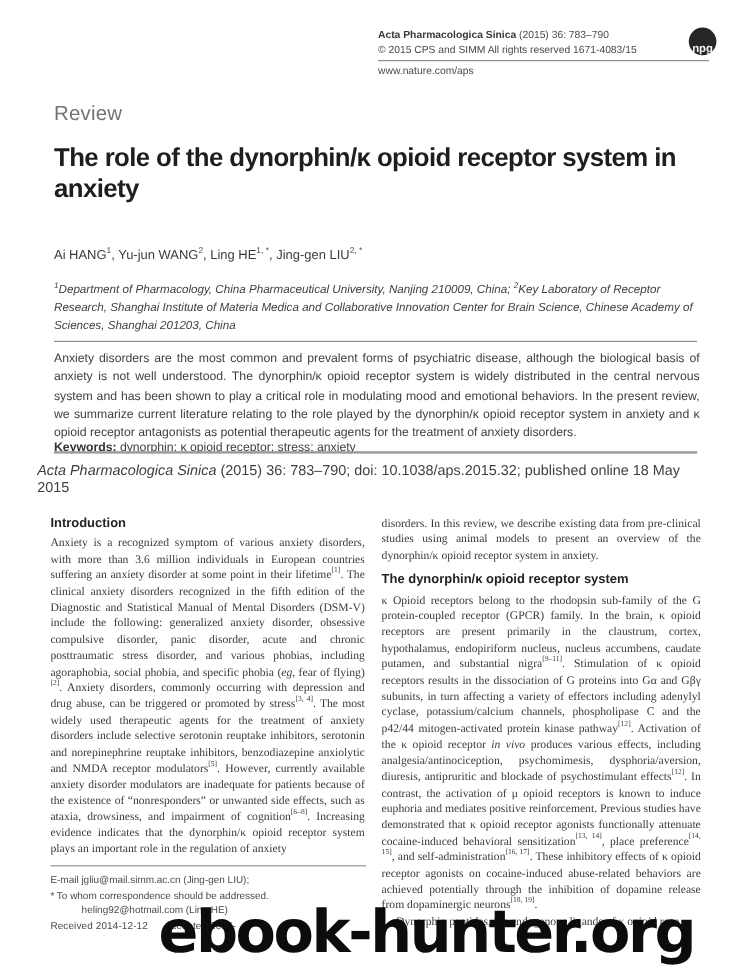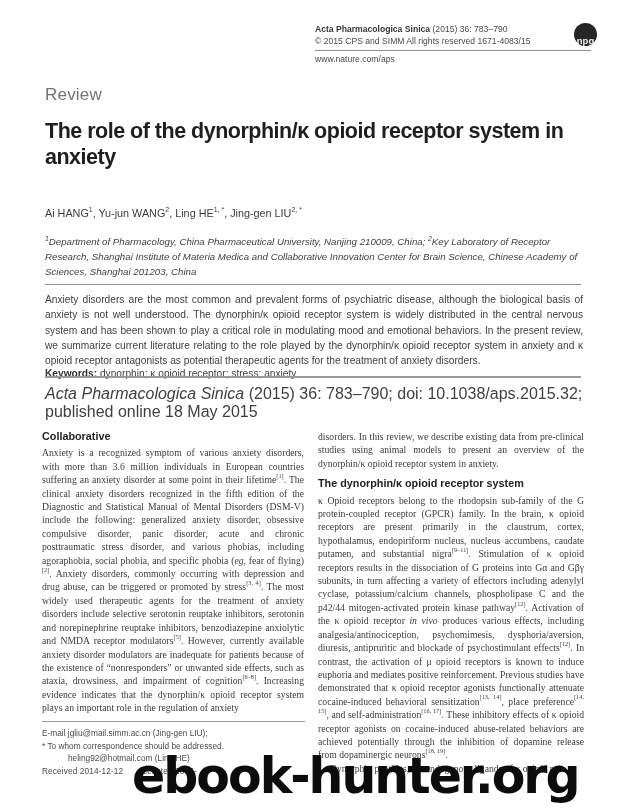--- a/index.html
+++ b/index.html
@@ -23,21 +23,21 @@
   .authors{left:45px;top:206px;width:540px;font-size:10.8px;color:#3c3c3c;}
   .authors sup{font-size:7px;}
   .affiliations{left:45px;top:231px;width:538px;font-size:9.7px;line-height:15px;font-style:italic;color:#414141;}
   .affiliations sup{font-size:6.8px;font-style:italic;}
   .rule-thin{border-top:1px solid #8e8e8e;height:0;}
   .rule-abstract{left:45px;top:284px;width:536px;}
   .abstract{left:45px;top:292px;width:538px;font-size:10.2px;line-height:15.3px;color:#404040;text-align:justify;}
   .keywords{left:45px;top:368px;width:538px;font-size:10.2px;color:#404040;}
   .keywords b{color:#333;}
   .rule-mid{left:45px;top:376px;width:536px;border-top:2px solid #9a9a9a;height:0;}
-  .citation{left:45px;top:385px;width:538px;font-size:16px;color:#3f3f3f;}
+  .citation{left:31px;top:385px;width:538px;font-size:12px;color:#3f3f3f;}
   .citation i{font-style:italic;}
   
   .col{font-family:"Liberation Serif","DejaVu Serif",serif;font-size:9.7px;line-height:13.4px;
     color:#3b3b3b;text-align:justify;}
   .col-left{left:42px;top:430px;width:262px;}
   .col-right{left:318px;top:430px;width:266px;}
   .sec-head{font-family:"Liberation Sans",sans-serif;font-size:10.8px;font-weight:bold;color:#232323;
     margin:0 0 3px 0;text-align:left;}
   .col p{margin:0;}
   .col sup{font-size:6.3px;line-height:0;position:relative;top:-1px;}
@@ -79,21 +79,21 @@
 
 <div class="abs abstract">Anxiety disorders are the most common and prevalent forms of psychiatric disease, although the biological basis of anxiety is not well understood.  The dynorphin/κ opioid receptor system is widely distributed in the central nervous system and has been shown to play a critical role in modulating mood and emotional behaviors.  In the present review, we summarize current literature relating to the role played by the dynorphin/κ opioid receptor system in anxiety and κ opioid receptor antagonists as potential therapeutic agents for the treatment of anxiety disorders.</div>
 
 <div class="abs keywords"><b>Keywords: </b><span>dynorphin; κ opioid receptor; stress; anxiety</span></div>
 
 <div class="abs rule-mid"></div>
 
 <div class="abs citation"><i>Acta Pharmacologica Sinica</i><span> (2015) 36: 783–790; doi: 10.1038/aps.2015.32; published online 18 May 2015</span></div>
 
 <div class="abs col col-left">
-  <h2 class="sec-head">Collaborative</h2>
+  <h2 class="sec-head">Introduction</h2>
   <div class="clip-left">
     <p><span>Anxiety is a recognized symptom of various anxiety disorders, with more than 3.6 million individuals in European countries suffering an anxiety disorder at some point in their lifetime</span><sup>[1]</sup><span>. The clinical anxiety disorders recognized in the fifth edition of the Diagnostic and Statistical Manual of Mental Disorders (DSM-V) include the following: generalized anxiety disorder, obsessive compulsive disorder, panic disorder, acute and chronic posttraumatic stress disorder, and various phobias, including agoraphobia, social phobia, and specific phobia (</span><i>eg</i><span>, fear of flying)</span><sup>[2]</sup><span>. Anxiety disorders, commonly occurring with depression and drug abuse, can be triggered or promoted by stress</span><sup>[3, 4]</sup><span>. The most widely used therapeutic agents for the treatment of anxiety disorders include selective serotonin reuptake inhibitors, serotonin and norepinephrine reuptake inhibitors, benzodiazepine anxiolytic and NMDA receptor modulators</span><sup>[5]</sup><span>. However, currently available anxiety disorder modulators are inadequate for patients because of the existence of “nonresponders” or unwanted side effects, such as ataxia, drowsiness, and impairment of cognition</span><sup>[6–8]</sup><span>. Increasing evidence indicates that the dynorphin/κ opioid receptor system plays an important role in the regulation of anxiety</span></p>
   </div>
 </div>
 
 <div class="abs col col-right">
   <p>disorders.  In this review, we describe existing data from pre-clinical studies using animal models to present an overview of the dynorphin/κ opioid receptor system in anxiety.</p>
   <div class="para-gap"></div>
   <h2 class="sec-head">The dynorphin/κ opioid receptor system</h2>
   <p><span>κ Opioid receptors belong to the rhodopsin sub-family of the G protein-coupled receptor (GPCR) family.  In the brain, κ opioid receptors are present primarily in the claustrum, cortex, hypothalamus, endopiriform nucleus, nucleus accumbens, caudate putamen, and substantial nigra</span><sup>[9–11]</sup><span>.  Stimulation of κ opioid receptors results in the dissociation of G proteins into Gα and Gβγ subunits, in turn affecting a variety of effectors including adenylyl cyclase, potassium/calcium channels, phospholipase C and the p42/44 mitogen-activated protein kinase pathway</span><sup>[12]</sup><span>.  Activation of the κ opioid receptor </span><i>in vivo</i><span> produces various effects, including analgesia/antinociception, psychomimesis, dysphoria/aversion, diuresis, antipruritic and blockade of psychostimulant effects</span><sup>[12]</sup><span>.  In contrast, the activation of μ opioid receptors is known to induce euphoria and mediates positive reinforcement.  Previous studies have demonstrated that κ opioid receptor agonists functionally attenuate cocaine-induced behavioral sensitization</span><sup>[13, 14]</sup><span>, place preference</span><sup>[14, 15]</sup><span>, and self-administration</span><sup>[16, 17]</sup><span>.  These inhibitory effects of κ opioid receptor agonists on cocaine-induced abuse-related behaviors are achieved potentially through the inhibition of dopamine release from dopaminergic neurons</span><sup>[18, 19]</sup><span>.</span></p>

